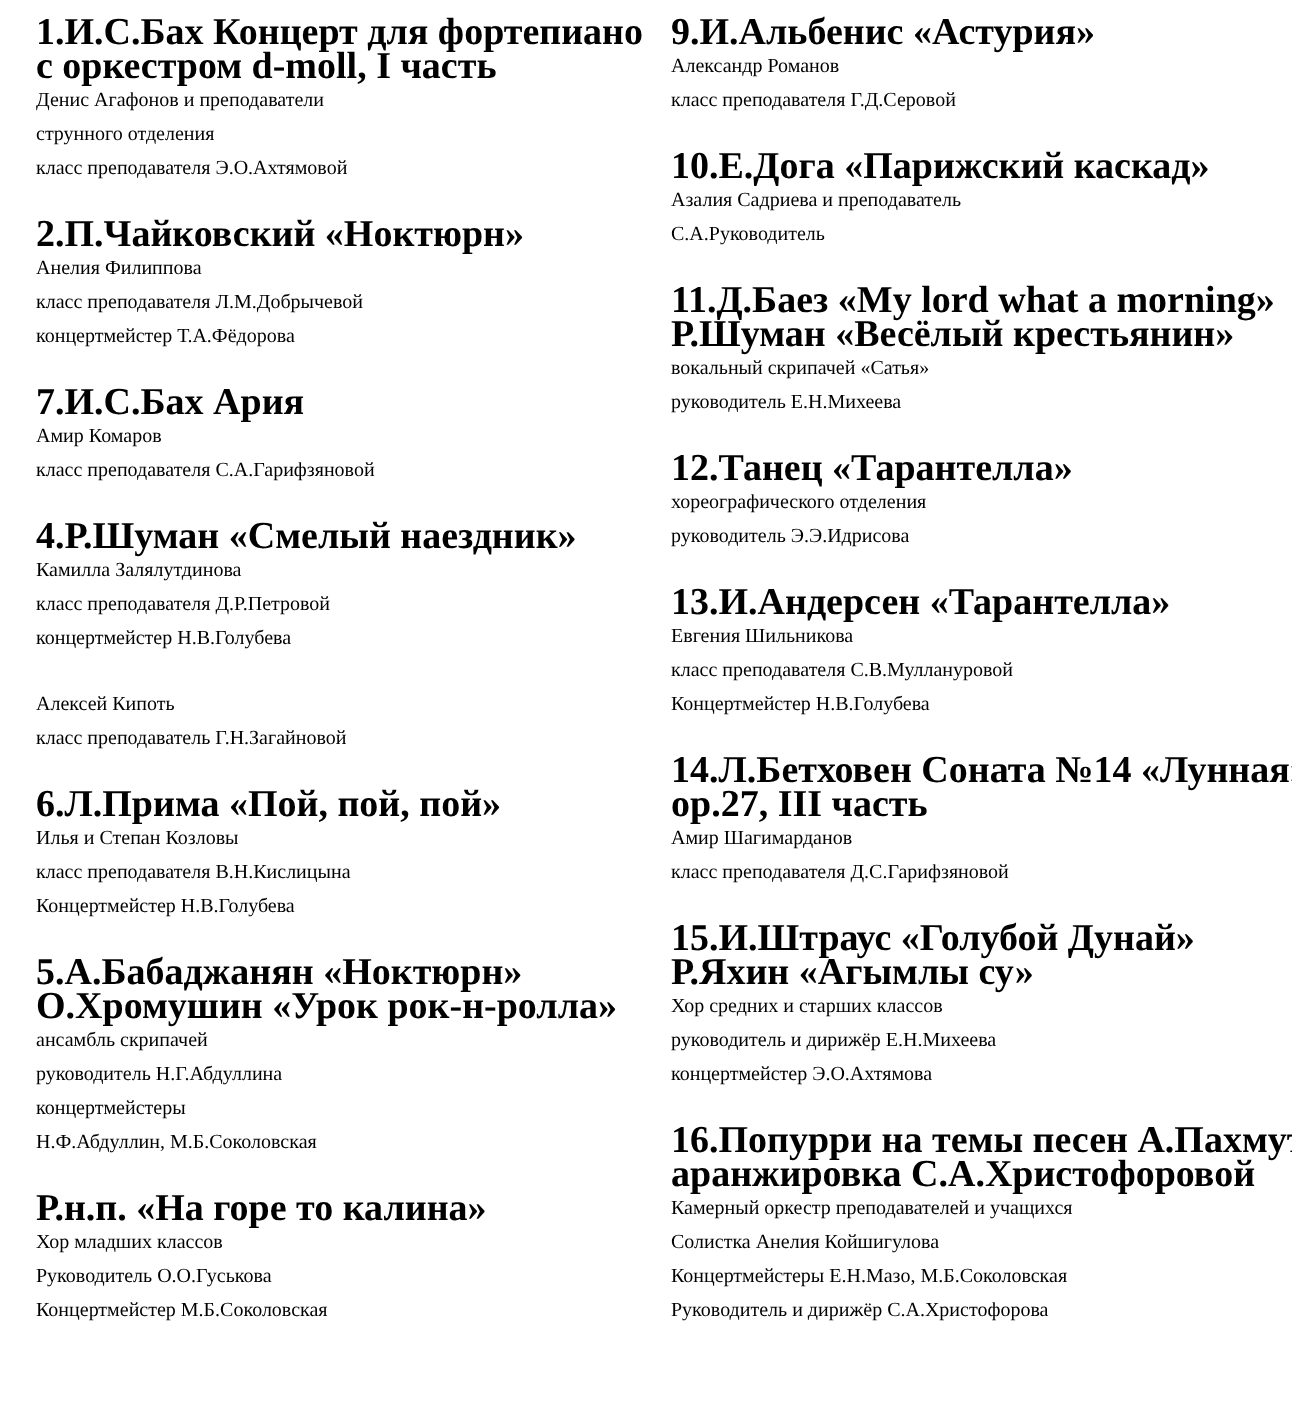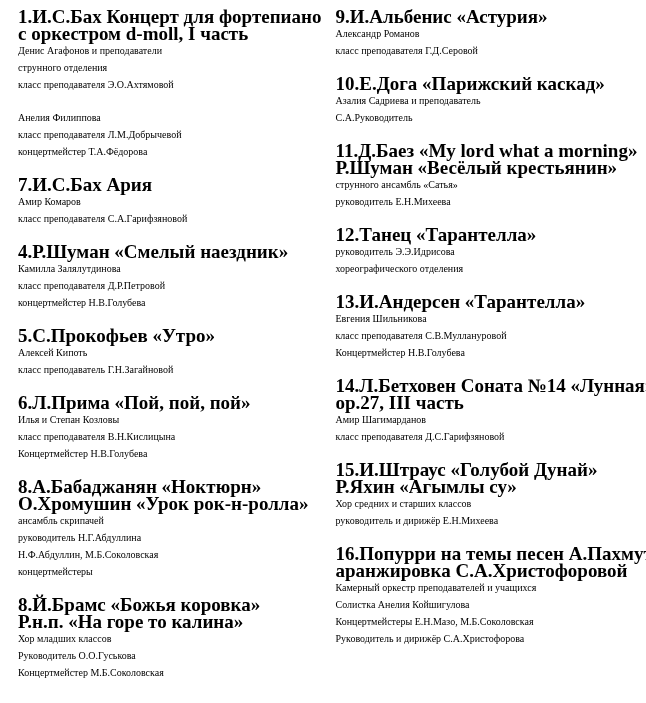--- a/index.html
+++ b/index.html
@@ -50,101 +50,101 @@
 <div class="page">
   <div class="col col-left">
       <div class="item">
         <div class="title-line">1.И.С.Бах Концерт для фортепиано</div>
         <div class="title-line">с оркестром d-moll, I часть</div>
         <div class="body-line">Денис Агафонов и преподаватели</div>
         <div class="body-line">струнного отделения</div>
         <div class="body-line">класс преподавателя Э.О.Ахтямовой</div>
       </div>
       <div class="item">
+        <div class="title-line">2.П.Чайковский «Ноктюрн»</div>
         <div class="body-line">Анелия Филиппова</div>
         <div class="body-line">класс преподавателя Л.М.Добрычевой</div>
         <div class="body-line">концертмейстер Т.А.Фёдорова</div>
       </div>
       <div class="item">
         <div class="title-line">7.И.С.Бах Ария</div>
         <div class="body-line">Амир Комаров</div>
         <div class="body-line">класс преподавателя С.А.Гарифзяновой</div>
       </div>
       <div class="item">
         <div class="title-line">4.Р.Шуман «Смелый наездник»</div>
         <div class="body-line">Камилла Залялутдинова</div>
         <div class="body-line">класс преподавателя Д.Р.Петровой</div>
         <div class="body-line">концертмейстер Н.В.Голубева</div>
       </div>
       <div class="item">
-        <div class="title-line">5.С.Прокофьев «Утро»</div>
         <div class="body-line">Алексей Кипоть</div>
         <div class="body-line">класс преподаватель Г.Н.Загайновой</div>
       </div>
       <div class="item">
         <div class="title-line">6.Л.Прима «Пой, пой, пой»</div>
         <div class="body-line">Илья и Степан Козловы</div>
         <div class="body-line">класс преподавателя В.Н.Кислицына</div>
         <div class="body-line">Концертмейстер Н.В.Голубева</div>
       </div>
       <div class="item">
-        <div class="title-line">8.А.Бабаджанян «Ноктюрн»</div>
+        <div class="title-line">5.А.Бабаджанян «Ноктюрн»</div>
         <div class="title-line">О.Хромушин «Урок рок-н-ролла»</div>
         <div class="body-line">ансамбль скрипачей</div>
         <div class="body-line">руководитель Н.Г.Абдуллина</div>
+        <div class="body-line">концертмейстеры</div>
         <div class="body-line">Н.Ф.Абдуллин, М.Б.Соколовская</div>
-        <div class="body-line">концертмейстеры</div>
       </div>
       <div class="item">
-        <div class="title-line">8.Й.Брамс «Божья коровка»</div>
         <div class="title-line">Р.н.п. «На горе то калина»</div>
         <div class="body-line">Хор младших классов</div>
         <div class="body-line">Руководитель О.О.Гуськова</div>
         <div class="body-line">Концертмейстер М.Б.Соколовская</div>
       </div>
     </div>
   <div class="col col-right">
       <div class="item">
         <div class="title-line">9.И.Альбенис «Астурия»</div>
         <div class="body-line">Александр Романов</div>
         <div class="body-line">класс преподавателя Г.Д.Серовой</div>
       </div>
       <div class="item">
         <div class="title-line">10.Е.Дога «Парижский каскад»</div>
         <div class="body-line">Азалия Садриева и преподаватель</div>
         <div class="body-line">С.А.Руководитель</div>
       </div>
       <div class="item">
         <div class="title-line">11.Д.Баез «My lord what a morning»</div>
         <div class="title-line">Р.Шуман «Весёлый крестьянин»</div>
-        <div class="body-line">струнного ансамбль «Сатья»</div>
+        <div class="body-line">вокальный скрипачей «Сатья»</div>
         <div class="body-line">руководитель Е.Н.Михеева</div>
       </div>
       <div class="item">
         <div class="title-line">12.Танец «Тарантелла»</div>
+        <div class="body-line">хореографического отделения</div>
         <div class="body-line">руководитель Э.Э.Идрисова</div>
-        <div class="body-line">хореографического отделения</div>
       </div>
       <div class="item">
         <div class="title-line">13.И.Андерсен «Тарантелла»</div>
         <div class="body-line">Евгения Шильникова</div>
         <div class="body-line">класс преподавателя С.В.Муллануровой</div>
         <div class="body-line">Концертмейстер Н.В.Голубева</div>
       </div>
       <div class="item">
         <div class="title-line">14.Л.Бетховен Соната №14 «Лунная»</div>
         <div class="title-line">ор.27, III часть</div>
         <div class="body-line">Амир Шагимарданов</div>
         <div class="body-line">класс преподавателя Д.С.Гарифзяновой</div>
       </div>
       <div class="item">
         <div class="title-line">15.И.Штраус «Голубой Дунай»</div>
         <div class="title-line">Р.Яхин «Агымлы су»</div>
         <div class="body-line">Хор средних и старших классов</div>
         <div class="body-line">руководитель и дирижёр Е.Н.Михеева</div>
+        <div class="body-line">концертмейстер Э.О.Ахтямова</div>
       </div>
       <div class="item">
         <div class="title-line">16.Попурри на темы песен А.Пахмутовой</div>
         <div class="title-line">аранжировка С.А.Христофоровой</div>
         <div class="body-line">Камерный оркестр преподавателей и учащихся</div>
         <div class="body-line">Солистка Анелия Койшигулова</div>
         <div class="body-line">Концертмейстеры Е.Н.Мазо, М.Б.Соколовская</div>
         <div class="body-line">Руководитель и дирижёр С.А.Христофорова</div>
       </div>
     </div>

